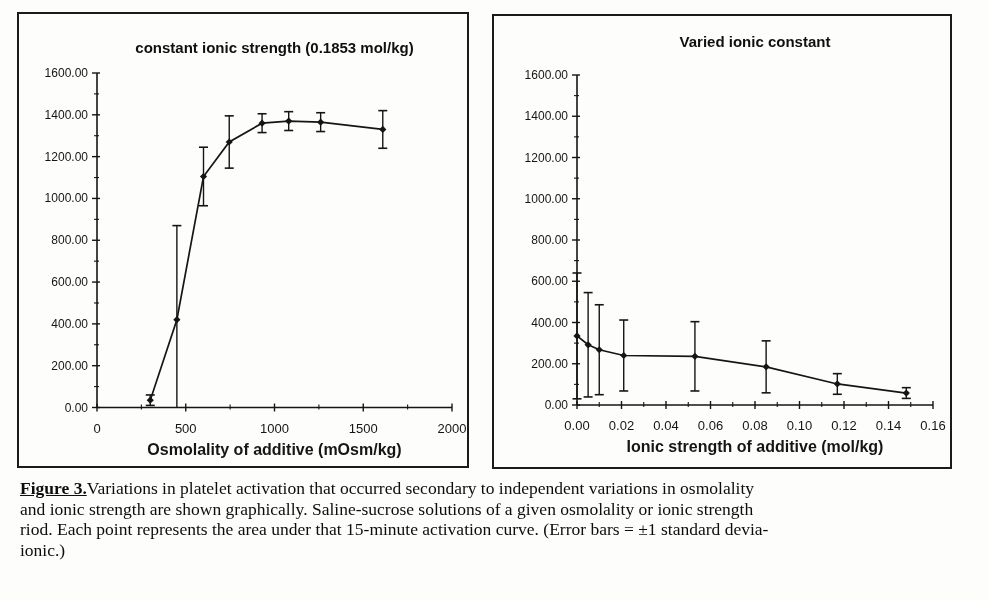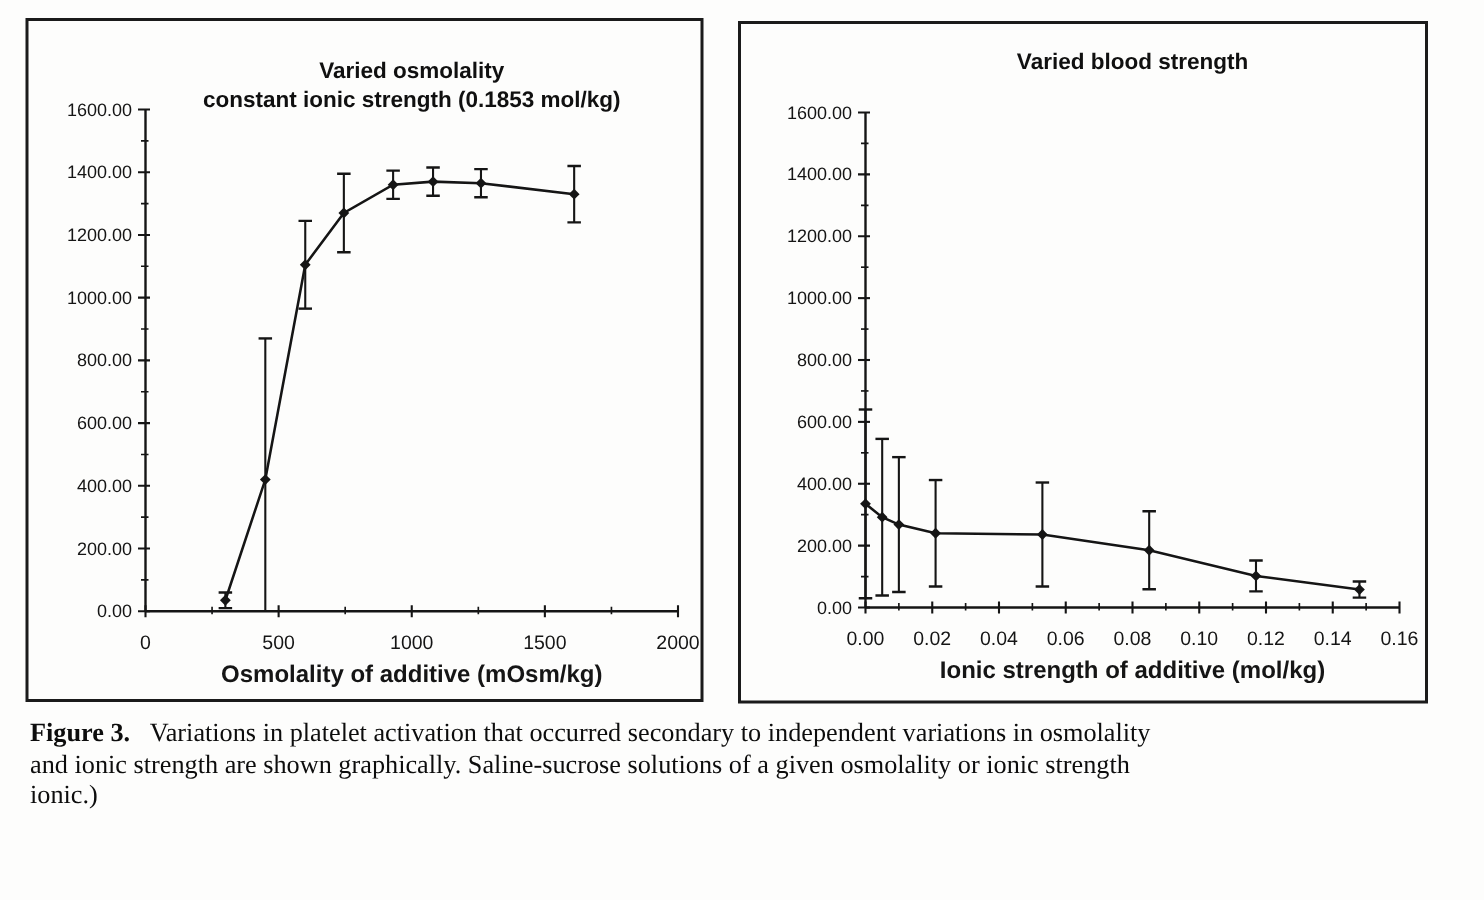--- a/index.html
+++ b/index.html
@@ -21,21 +21,21 @@
   .panel-left .chart-title{left:78px;top:24px;width:355px;}
   .panel-right .chart-title{left:83px;top:16px;width:356px;}
   text{fill:#151515;}
   .tick{font-family:"Liberation Sans",sans-serif;font-size:12px;}
   .tick-x{font-family:"Liberation Sans",sans-serif;font-size:13px;}
   .axis-title{font-family:"Liberation Sans",sans-serif;font-size:16px;font-weight:bold;}
   .caption{
     position:absolute;left:20px;top:478px;width:958px;
     font-family:"Liberation Serif",serif;font-size:17.5px;line-height:20.5px;color:#0d0d0d;
   }
-  .fig-label{font-weight:bold;margin-right:13px;}
+  .fig-label{font-weight:bold;text-decoration:underline;}
 </style>
 </head>
 <body>
 
 <div class="panel panel-left">
   <svg id="chart0" width="448" height="452">
       <line x1="78" y1="59" x2="78" y2="393.5" stroke="#151515" stroke-width="1.6"></line>
       <line x1="78" y1="393.5" x2="433" y2="393.5" stroke="#151515" stroke-width="1.6"></line>
       <line x1="73" y1="393.5" x2="81" y2="393.5" stroke="#151515" stroke-width="1.4"></line>
       <text x="69" y="397.5" text-anchor="end" class="tick">0.00</text>
@@ -105,21 +105,20 @@
       <path d="M 157.875 302.09375 L 161.475 305.69375 L 157.875 309.29375000000005 L 154.275 305.69375 Z" fill="#151515"></path>
       <path d="M 184.5 158.88593749999998 L 188.1 162.48593749999998 L 184.5 166.08593749999997 L 180.9 162.48593749999998 Z" fill="#151515"></path>
       <path d="M 210.2375 124.39062500000003 L 213.8375 127.99062500000002 L 210.2375 131.59062500000002 L 206.63750000000002 127.99062500000002 Z" fill="#151515"></path>
       <path d="M 243.07500000000002 105.57500000000002 L 246.675 109.17500000000001 L 243.07500000000002 112.775 L 239.47500000000002 109.17500000000001 Z" fill="#151515"></path>
       <path d="M 269.70000000000005 103.48437500000003 L 273.30000000000007 107.08437500000002 L 269.70000000000005 110.68437500000002 L 266.1 107.08437500000002 Z" fill="#151515"></path>
       <path d="M 301.65 104.5296875 L 305.25 108.12968749999999 L 301.65 111.72968749999998 L 298.04999999999995 108.12968749999999 Z" fill="#151515"></path>
       <path d="M 363.77500000000003 111.84687499999998 L 367.37500000000006 115.44687499999998 L 363.77500000000003 119.04687499999997 L 360.175 115.44687499999998 Z" fill="#151515"></path>
       <text x="255.5" y="440.5" text-anchor="middle" class="axis-title">Osmolality of additive (mOsm/kg)</text>
     </svg>
   <div class="chart-title">
-    <div>Varied osmolality</div>
     <div>constant ionic strength (0.1853 mol/kg)</div>
   </div>
 </div>
 
 <div class="panel panel-right">
   <svg id="chart1" width="456" height="451">
       <line x1="83" y1="59" x2="83" y2="389" stroke="#151515" stroke-width="1.6"></line>
       <line x1="83" y1="389" x2="439" y2="389" stroke="#151515" stroke-width="1.6"></line>
       <line x1="78" y1="389" x2="86" y2="389" stroke="#151515" stroke-width="1.4"></line>
       <text x="74" y="393" text-anchor="end" class="tick">0.00</text>
@@ -202,21 +201,22 @@
       <path d="M 94.125 325.17499999999995 L 97.725 328.775 L 94.125 332.375 L 90.525 328.775 Z" fill="#151515"></path>
       <path d="M 105.25 330.125 L 108.85 333.725 L 105.25 337.32500000000005 L 101.65 333.725 Z" fill="#151515"></path>
       <path d="M 129.725 335.9 L 133.325 339.5 L 129.725 343.1 L 126.125 339.5 Z" fill="#151515"></path>
       <path d="M 200.925 336.72499999999997 L 204.525 340.325 L 200.925 343.925 L 197.32500000000002 340.325 Z" fill="#151515"></path>
       <path d="M 272.125 347.24375 L 275.725 350.84375 L 272.125 354.44375 L 268.525 350.84375 Z" fill="#151515"></path>
       <path d="M 343.32500000000005 364.36249999999995 L 346.92500000000007 367.9625 L 343.32500000000005 371.5625 L 339.725 367.9625 Z" fill="#151515"></path>
       <path d="M 412.29999999999995 373.4375 L 415.9 377.0375 L 412.29999999999995 380.63750000000005 L 408.69999999999993 377.0375 Z" fill="#151515"></path>
       <text x="261" y="436" text-anchor="middle" class="axis-title">Ionic strength of additive (mol/kg)</text>
     </svg>
   <div class="chart-title">
-    <div>Varied blood strength</div>
+    <div>Varied ionic constant</div>
   </div>
 </div>
 
 <div class="caption" id="caption">
     <div><span class="fig-label">Figure 3.</span>Variations in platelet activation that occurred secondary to independent variations in osmolality</div>
     <div>and ionic strength are shown graphically. Saline-sucrose solutions of a given osmolality or ionic strength</div>
+    <div>riod. Each point represents the area under that 15-minute activation curve. (Error bars = ±1 standard devia-</div>
     <div>ionic.)</div>
   </div>
 
 </body></html>

